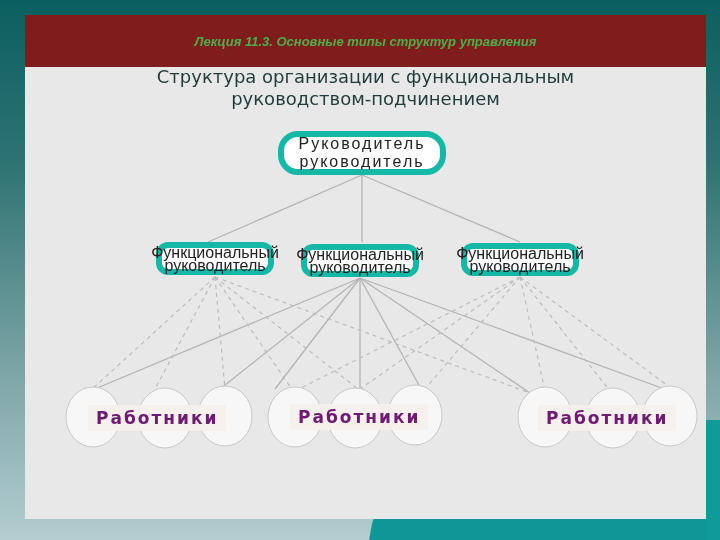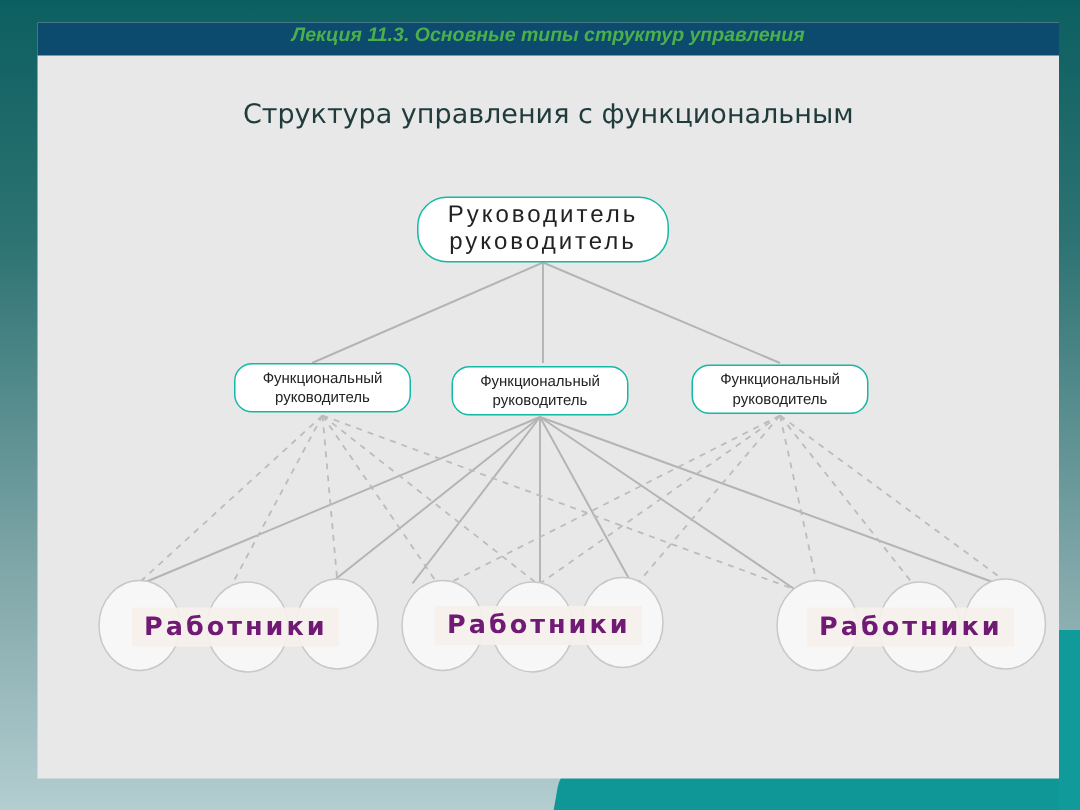--- a/index.html
+++ b/index.html
@@ -15,72 +15,73 @@
     }
     .right-strip {
       position: absolute; left: 706px; top: 420px; width: 20px; height: 130px;
       background: #119a9a;
     }
     .slide {
       position: absolute; left: 25px; top: 15px; width: 681px; height: 504px;
       background: #e8e8e8;
     }
     .slide-header {
-      position: absolute; left: 0; top: 0; width: 100%; height: 22px;
-      background: #0c4a6e;
-      display: flex; justify-content: center;
+      position: absolute; left: 0; top: 0; width: 100%; height: 52px;
+      background: #7f1d1d;
+      display: flex; align-items: center; justify-content: center;
     }
     .lecture-title {
       font-family: "Liberation Sans", sans-serif;
       font-style: italic; font-weight: bold; font-size: 13px;
       color: #4bb04b;
     }
     .slide-title {
       position: absolute; left: 0; top: 51px; width: 100%;
       text-align: center;
       font-family: "DejaVu Sans", sans-serif;
       font-size: 18px; line-height: 22px;
       color: #1f3b3b;
     }
     svg.diagram { position: absolute; left: 0; top: 0; }
     .box {
       position: absolute; background: #ffffff;
-      border: 1px solid #14b8a6; border-radius: 14px;
+      border: 6px solid #14b8a6; border-radius: 14px;
       display: flex; align-items: center; justify-content: center;
       text-align: center; color: #222;
       font-family: "Liberation Sans", sans-serif;
     }
     .box-top {
       left: 253px; top: 116px; width: 168px; height: 44px;
       font-size: 16px; letter-spacing: 2px; line-height: 18px;
       border-radius: 20px;
     }
     .box-func {
-      width: 118px; height: 33px; font-size: 10px; line-height: 13px;
+      width: 118px; height: 33px; font-size: 16px; line-height: 13px;
       border-radius: 12px;
     }
     .workers-label {
       position: absolute; font-family: "DejaVu Sans", sans-serif;
       font-weight: bold; font-size: 17px; letter-spacing: 2px;
       color: #701a75; background: rgba(246,240,236,0.92);
       padding: 2px 8px; height: 26px; display: flex; align-items: center;
     }
   </style>
 </head>
 <body>
 
 <div class="corner-shape"></div>
 <div class="right-strip"></div>
 
 <div class="slide">
   <div class="slide-header">
     <span class="lecture-title">Лекция 11.3. Основные типы структур управления</span>
   </div>
   <div class="slide-title">
-    <div>Структура управления с функциональным</div>
+    <div>Структура организации с функциональным</div>
+    <div>руководством-подчинением</div>
   </div>
 
   <svg class="diagram" width="681" height="504">
     <g stroke="#b4b4b4" stroke-width="1.3" fill="none">
 
       <line x1="337" y1="160" x2="183" y2="227"></line>
       <line x1="337" y1="160" x2="337" y2="227"></line>
       <line x1="337" y1="160" x2="495" y2="227"></line>
 
       <line x1="335" y1="263" x2="65" y2="376"></line>

